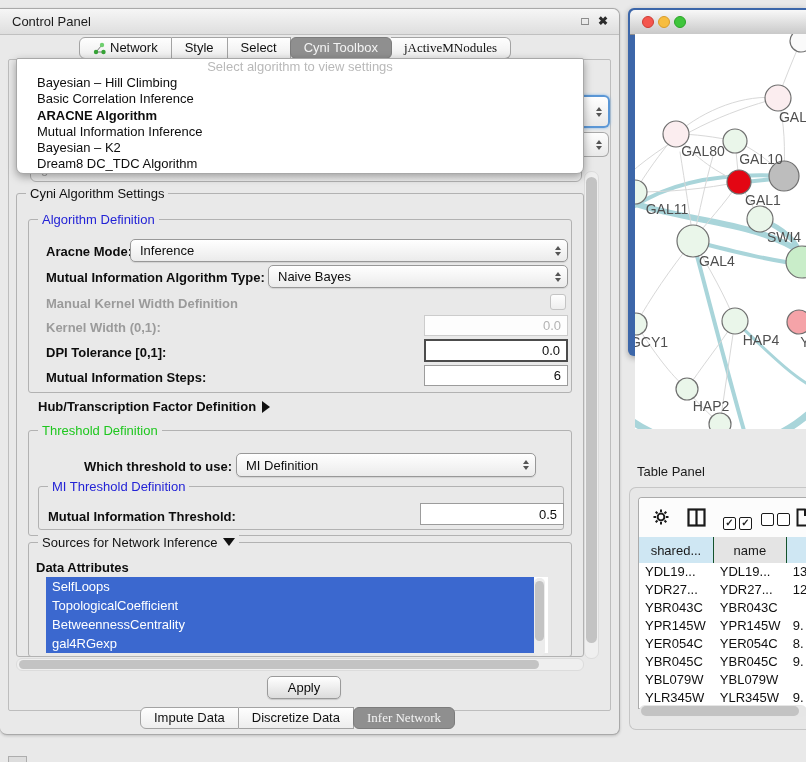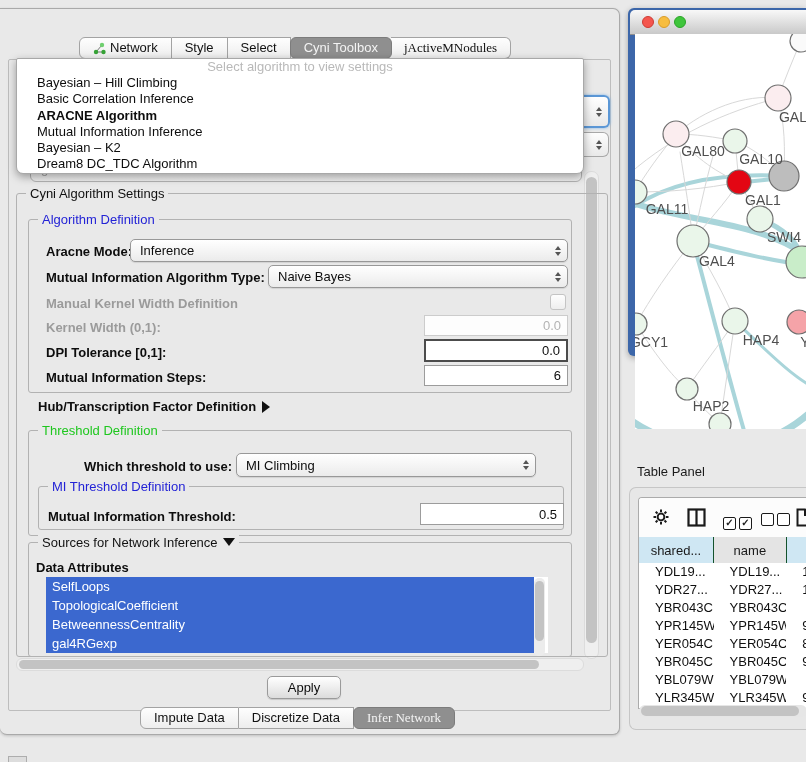--- a/index.html
+++ b/index.html
@@ -101,30 +101,35 @@
               border-bottom:1px solid #555;}
   .tico{position:absolute;top:10px;}
   .cbx{display:inline-block;width:11px;height:11px;border:1.6px solid #1a1a1a;border-radius:2px;
        font-size:10px;line-height:10px;text-align:center;color:#1a1a1a;font-weight:bold;margin-right:3px;
        background:#fff;}
   .thead{position:absolute;left:0;top:39px;right:0;height:26px;display:flex;border-bottom:1px solid #666;}
   .thead .hc{box-sizing:border-box;border-right:1px solid #14532d;font-size:13px;color:#1a1a1a;
              display:flex;align-items:center;justify-content:center;background:#cfe7f3;}
   .trows{position:absolute;left:0;top:65px;right:0;bottom:0;background:#fff;}
   .trow{display:flex;height:18px;line-height:18px;font-size:13px;color:#101010;}
-  .trow .tc{box-sizing:border-box;padding-left:16px;white-space:nowrap;overflow:hidden;}
+  .trow .tc{box-sizing:border-box;padding-left:6px;white-space:nowrap;overflow:hidden;}
   .tp-hsb{position:absolute;left:9px;top:217px;width:168px;height:12px;background:#e6e6e6;border-radius:6px;}
   .tp-hsb .th{position:absolute;left:2px;top:1px;bottom:1px;width:158px;background:#c3c3c3;border-radius:5px;}
 </style>
 </head>
 <body>
 
 <div id="screen">
 
   <div class="cpanel">
+    <div class="cp-title">
+      <div class="t">Control Panel</div>
+      <div class="winbtn" style="right:26px;">□</div>
+      <div class="winbtn" style="right:8px;">✖</div>
+    </div>
 
     <div class="seg" id="top-tabs" style="left:79px;top:28px;">
         <div class="s">
           <svg width="13" height="13" viewBox="0 0 13 13">
             <line x1="3" y1="10" x2="9" y2="3" stroke="#777" stroke-width="1"></line>
             <line x1="3" y1="10" x2="10" y2="10" stroke="#777" stroke-width="1"></line>
             <circle cx="3" cy="10" r="2.2" fill="#37a337"></circle>
             <circle cx="9" cy="3" r="2.2" fill="#6fcf6f"></circle>
             <circle cx="10.5" cy="10" r="2.2" fill="#37a337"></circle>
           </svg>
@@ -170,21 +175,21 @@
         <div class="it">Dream8 DC_TDC Algorithm</div>
       </div>
 
     <div class="sb-v" style="left:584px;top:162px;width:13px;height:486px;">
       <div class="th" style="top:5px;height:466px;"></div>
     </div>
     <div class="sb-h" style="left:16px;top:649px;width:566px;height:11px;">
       <div class="th" style="left:2px;width:520px;"></div>
     </div>
 
-    <div class="gb" style="left:16px;top:184px;width:566px;height:462px;padding-left:24px;">
+    <div class="gb" style="left:16px;top:184px;width:566px;height:462px;">
       <div class="lg">Cyni Algorithm Settings</div>
     </div>
 
     <div class="gb" style="left:28px;top:210px;width:542px;height:172px;">
       <div class="lg blue">Algorithm Definition</div>
     </div>
     <div class="lbl" style="left:46px;top:235px;">Aracne Mode:</div>
     <div class="combo" style="left:130px;top:230px;width:438px;height:23px;">
       <span>Inference</span>
       <span class="spin">
@@ -209,21 +214,21 @@
     <div class="lbl" style="left:46px;top:361px;">Mutual Information Steps:</div>
     <div class="tf" style="left:424px;top:356px;width:144px;height:21px;">6</div>
 
     <div class="lbl" style="left:38px;top:390px;"><span>Hub/Transcription Factor Definition</span><span class="arrow-r"></span></div>
 
     <div class="gb" style="left:28px;top:421px;width:542px;height:104px;">
       <div class="lg green">Threshold Definition</div>
     </div>
     <div class="lbl" style="left:84px;top:450px;">Which threshold to use:</div>
     <div class="combo" style="left:236px;top:444px;width:300px;height:24px;">
-      <span>MI Climbing</span>
+      <span>MI Definition</span>
       <span class="spin">
           <i class="up"></i>
           <i class="dn"></i>
         </span>
     </div>
     <div class="gb" style="left:38px;top:477px;width:524px;height:42px;">
       <div class="lg blue">MI Threshold Definition</div>
     </div>
     <div class="lbl" style="left:48px;top:500px;">Mutual Information Threshold:</div>
     <div class="tf" style="left:420px;top:494px;width:144px;height:22px;">0.5</div>

